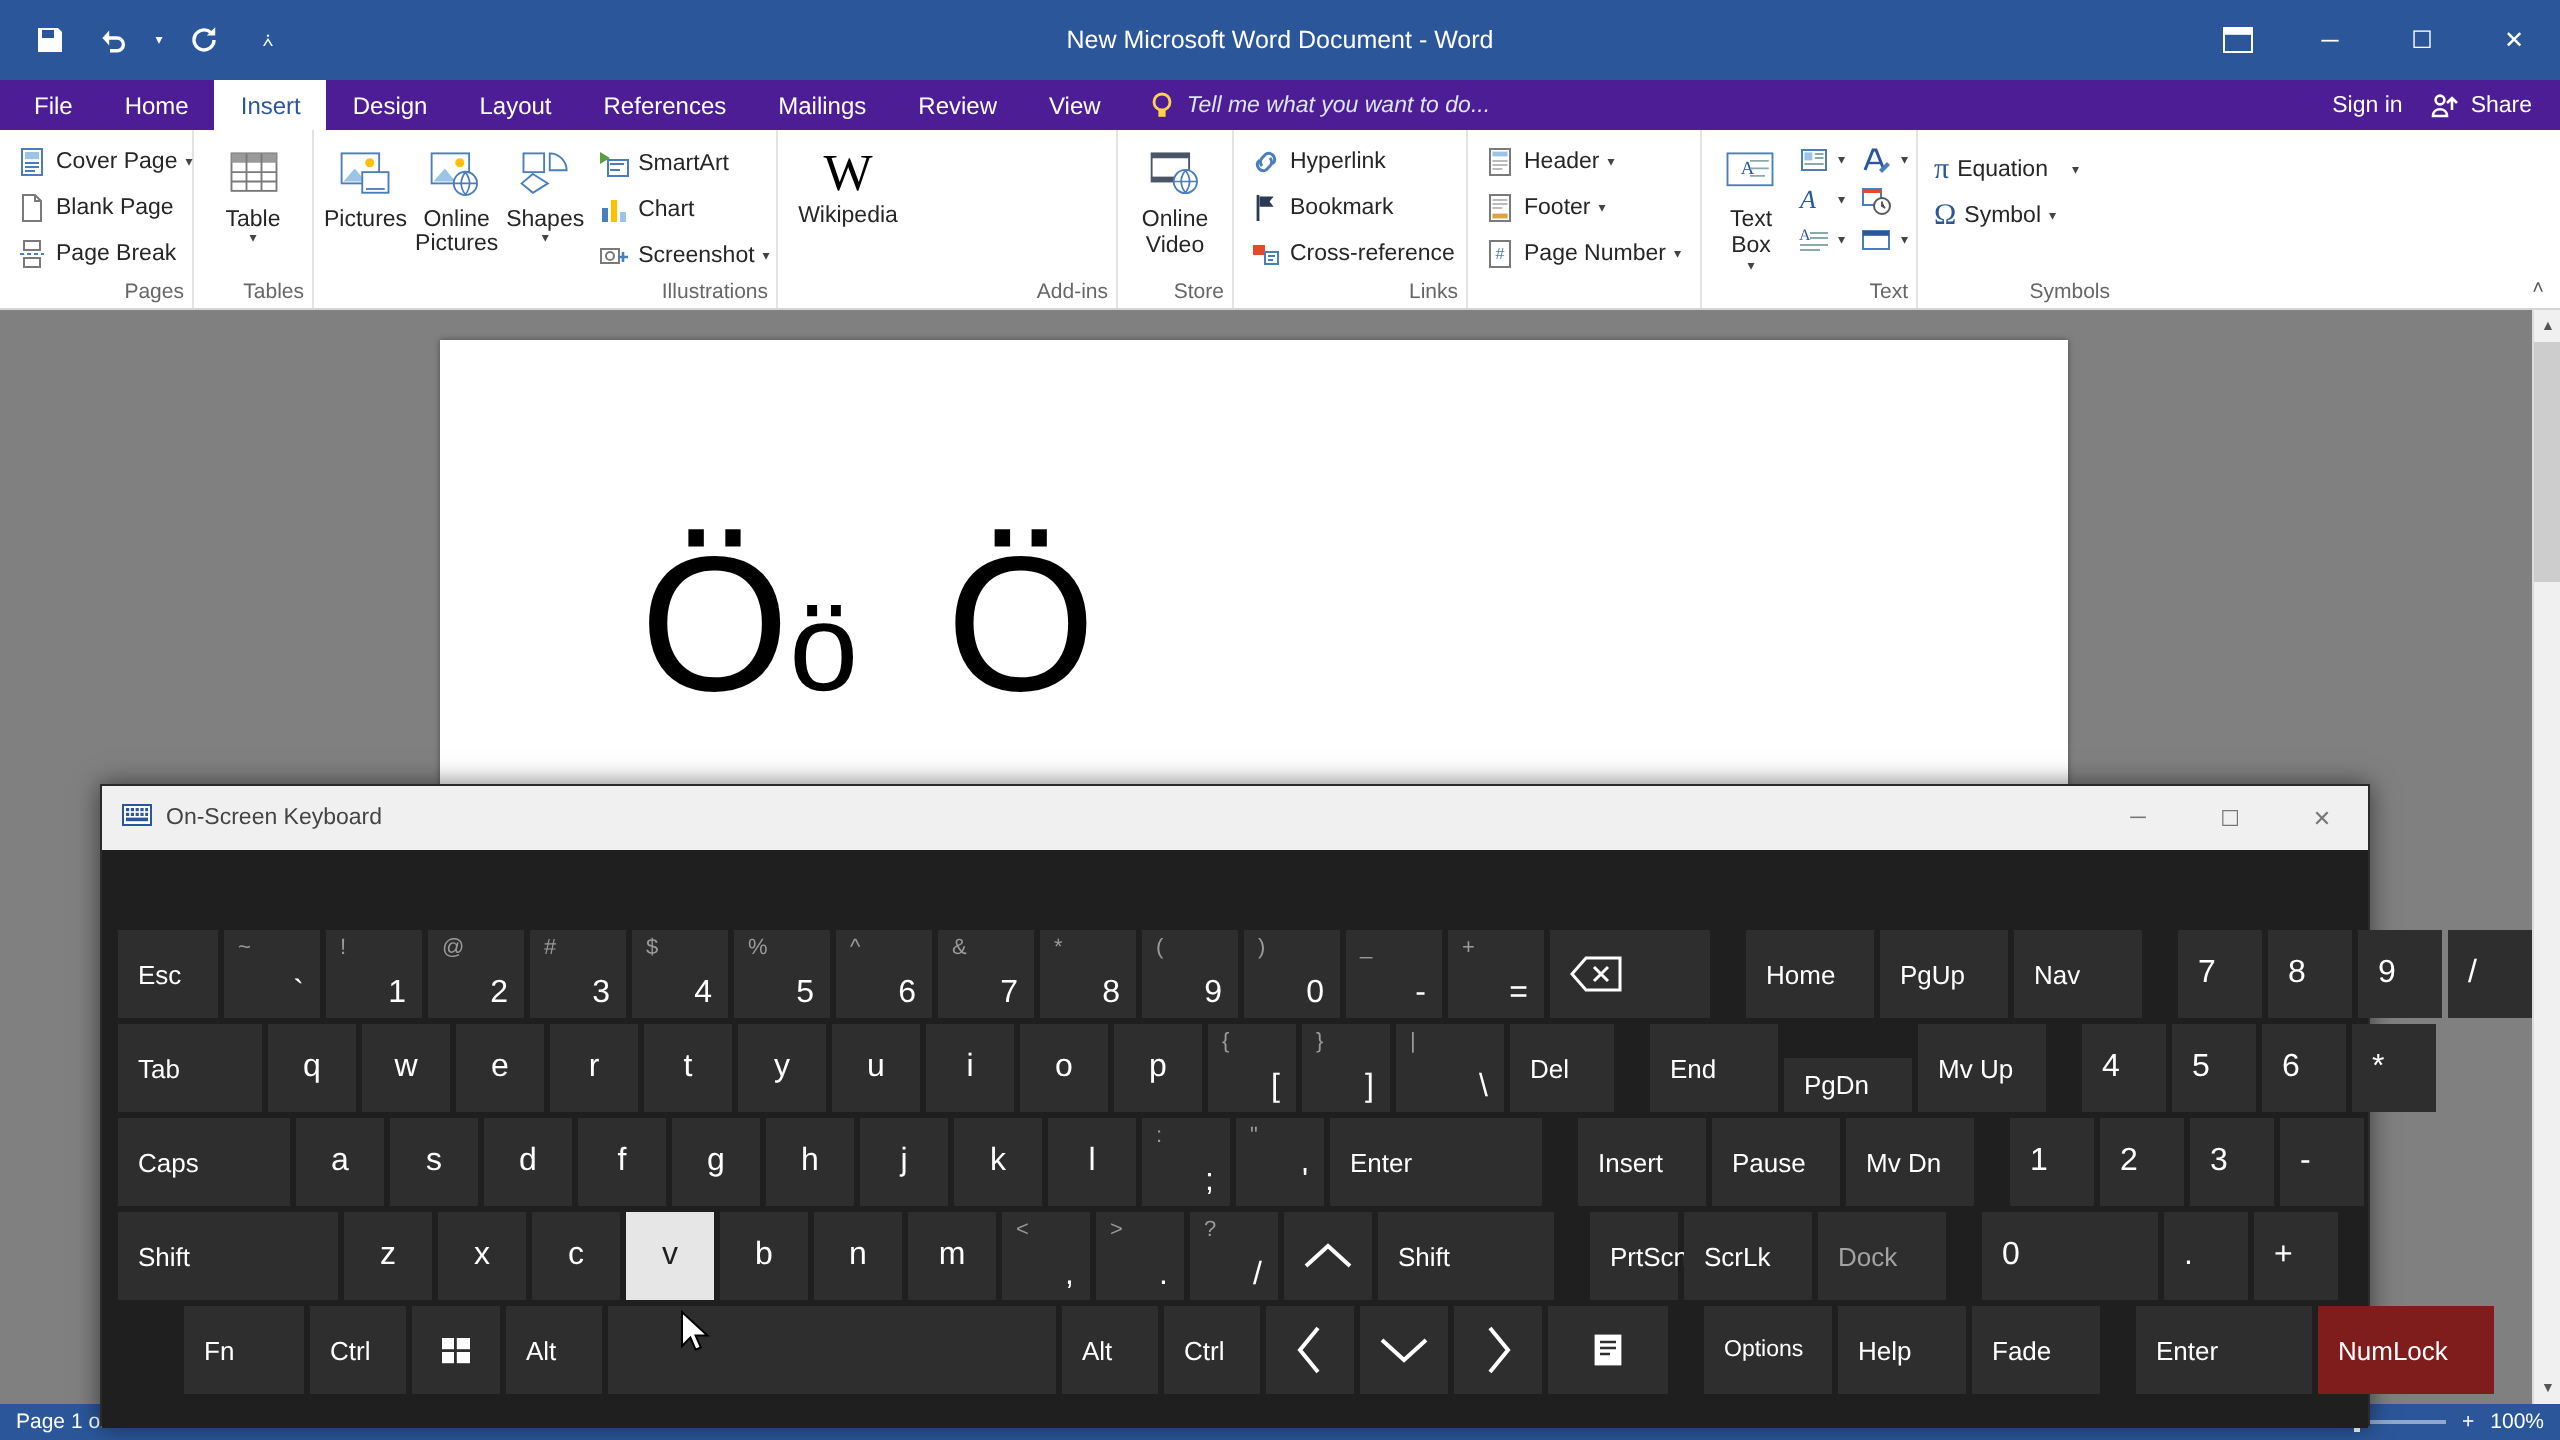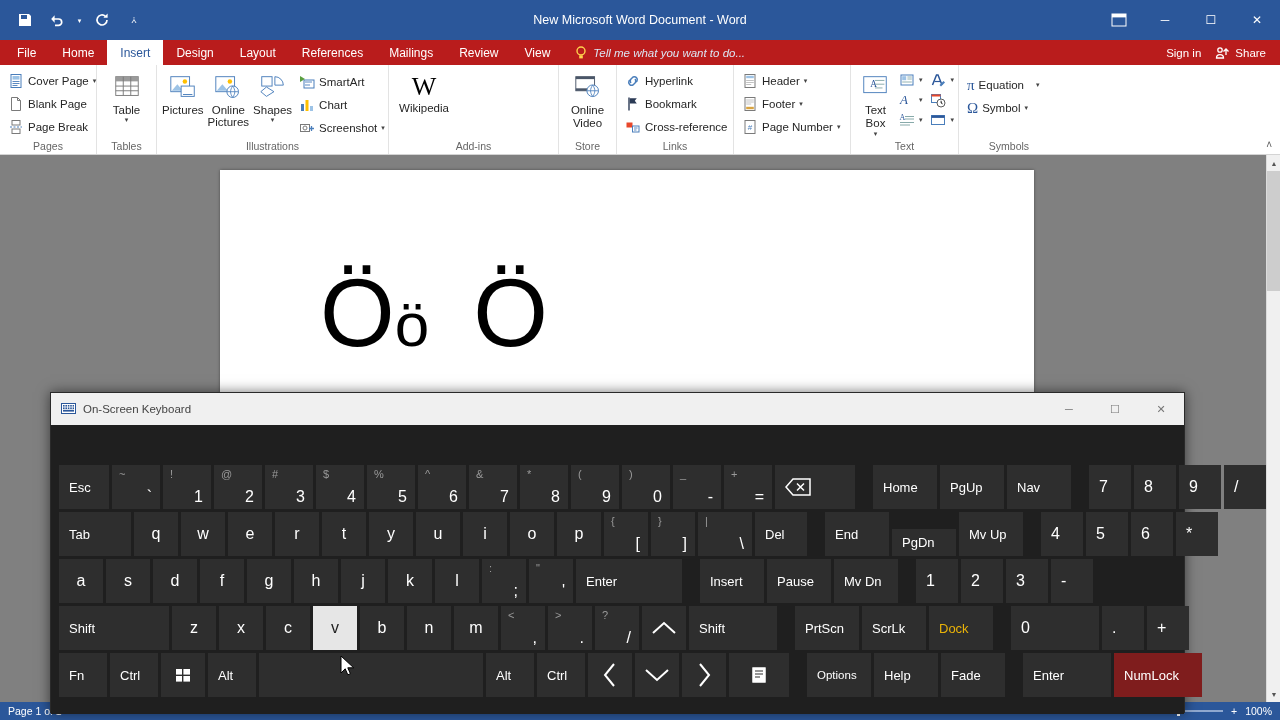--- a/index.html
+++ b/index.html
@@ -29,21 +29,21 @@
     font-size:12.5px; color:#fff; pointer-events:none;
   }
   .win-ctrl-group { margin-left:auto; display:flex; height:40px; }
   .win-ctrl {
     width:46px; height:40px; display:flex; align-items:center; justify-content:center;
     color:#fff; font-size:12px;
   }
 
   
   .ribbon-tabs {
-    height:25px; background:#b91c1c; display:flex; align-items:stretch;
+    height:25px; background:#4c1d95; display:flex; align-items:stretch;
     padding-left:4px; position:relative; color:#fff; font-size:12px;
   }
   .rtab {
     padding:0 13px; display:flex; align-items:center; color:#fff;
     font-size:12px; white-space:nowrap;
   }
   .rtab.active { background:#fff; color:#2b579a; }
   .tellme {
     display:flex; align-items:center; gap:4px; padding:0 10px;
     font-size:11.5px; font-style:italic; color:#dbe5f3;
@@ -55,21 +55,21 @@
   
   .ribbon {
     height:90px; background:#fff; border-bottom:1px solid #d4d4d4;
     display:flex; align-items:stretch; position:relative;
   }
   .rgroup {
     display:flex; flex-direction:column; justify-content:space-between;
     border-right:1px solid #e3e3e3; padding:3px 4px 0 4px; position:relative;
   }
   .rgroup-label {
-    text-align:center; font-size:10.5px; color:#666; padding-bottom:2px; height:14px;
+    text-align:right; font-size:10.5px; color:#666; padding-bottom:2px; height:14px;
   }
   .rgroup-body { display:flex; align-items:flex-start; flex:1; gap:2px; padding-top:2px; }
   .col-small { display:flex; flex-direction:column; gap:1px; }
   .small-item {
     display:flex; align-items:center; gap:4px; font-size:11.5px; color:#262626;
     padding:2px 4px; white-space:nowrap; height:22px;
   }
   .big-item {
     display:flex; flex-direction:column; align-items:center; justify-content:flex-start;
     width:54px; font-size:11.5px; color:#262626; padding:2px 1px; text-align:center; line-height:1.05;
@@ -151,21 +151,21 @@
     font-size:16px; font-family:"Liberation Sans", sans-serif;
     padding:0 10px; flex:0 0 auto; width:44px; justify-content:center;
   }
   .key.left { justify-content:flex-start; }
   .key.dual { justify-content:flex-end; align-items:flex-end; padding:0 8px 3px 0; }
   .key .shifted {
     position:absolute; left:7px; top:3px; font-size:11px; color:#9a9a9a;
   }
   .key.active { background:#e6e6e6; color:#1f1f1f; }
   .key.blue { background:#7f1d1d; color:#fff; }
-  .key.disabled { color:#eab308; }
+  .key.disabled { color:#a3a3a3; }
   .key.sm { font-size:13px; }
   .key.xs { font-size:11.5px; }
   .gap { flex:0 0 auto; }
   .key svg { display:block; }
 
   .cursor-arrow { position:absolute; left:340px; top:655px; width:16px; height:22px; pointer-events:none; }
 </style>
 </head>
 <body>
 
@@ -780,20 +780,23 @@
             <span>5</span>
           </div>
           <div class="key left" style="width: 42px;">
             <span>6</span>
           </div>
           <div class="key left" style="width: 42px;">
             <span>*</span>
           </div>
         </div>
         <div class="krow">
+          <div class="key sm left" style="width: 86px;">
+            <span>Caps</span>
+          </div>
           <div class="key" style="width: 44px;">
             <span>a</span>
           </div>
           <div class="key" style="width: 44px;">
             <span>s</span>
           </div>
           <div class="key" style="width: 44px;">
             <span>d</span>
           </div>
           <div class="key" style="width: 44px;">
@@ -890,42 +893,42 @@
             <span>
               <svg width="26" height="16" viewBox="0 0 26 16">
                 <path d="M2 13L13 3l11 10" fill="none" stroke="#fff" stroke-width="2"></path>
               </svg>
             </span>
           </div>
           <div class="key sm left" style="width: 88px;">
             <span>Shift</span>
           </div>
           <div class="gap" style="width: 12px;"></div>
-          <div class="key sm left" style="width: 64px;">
+          <div class="key sm left" style="width: 44px;">
             <span>PrtScn</span>
           </div>
           <div class="key sm left" style="width: 64px;">
             <span>ScrLk</span>
           </div>
           <div class="key sm left disabled" style="width: 64px;">
             <span>Dock</span>
           </div>
           <div class="gap" style="width: 12px;"></div>
           <div class="key left" style="width: 88px;">
             <span>0</span>
           </div>
           <div class="key left" style="width: 42px;">
             <span>.</span>
           </div>
           <div class="key left" style="width: 42px;">
             <span>+</span>
           </div>
         </div>
         <div class="krow">
-          <div class="key sm left" style="width: 48px;">
+          <div class="key sm left" style="width: 60px; margin-left: 33px;">
             <span>Fn</span>
           </div>
           <div class="key sm left" style="width: 48px;">
             <span>Ctrl</span>
           </div>
           <div class="key" style="width: 44px;">
             <span>
               <svg width="16" height="16" viewBox="0 0 16 16">
                 <rect x="1" y="2" width="6" height="5.6" fill="#fff"></rect>
                 <rect x="8.4" y="2" width="6.6" height="5.6" fill="#fff"></rect>

